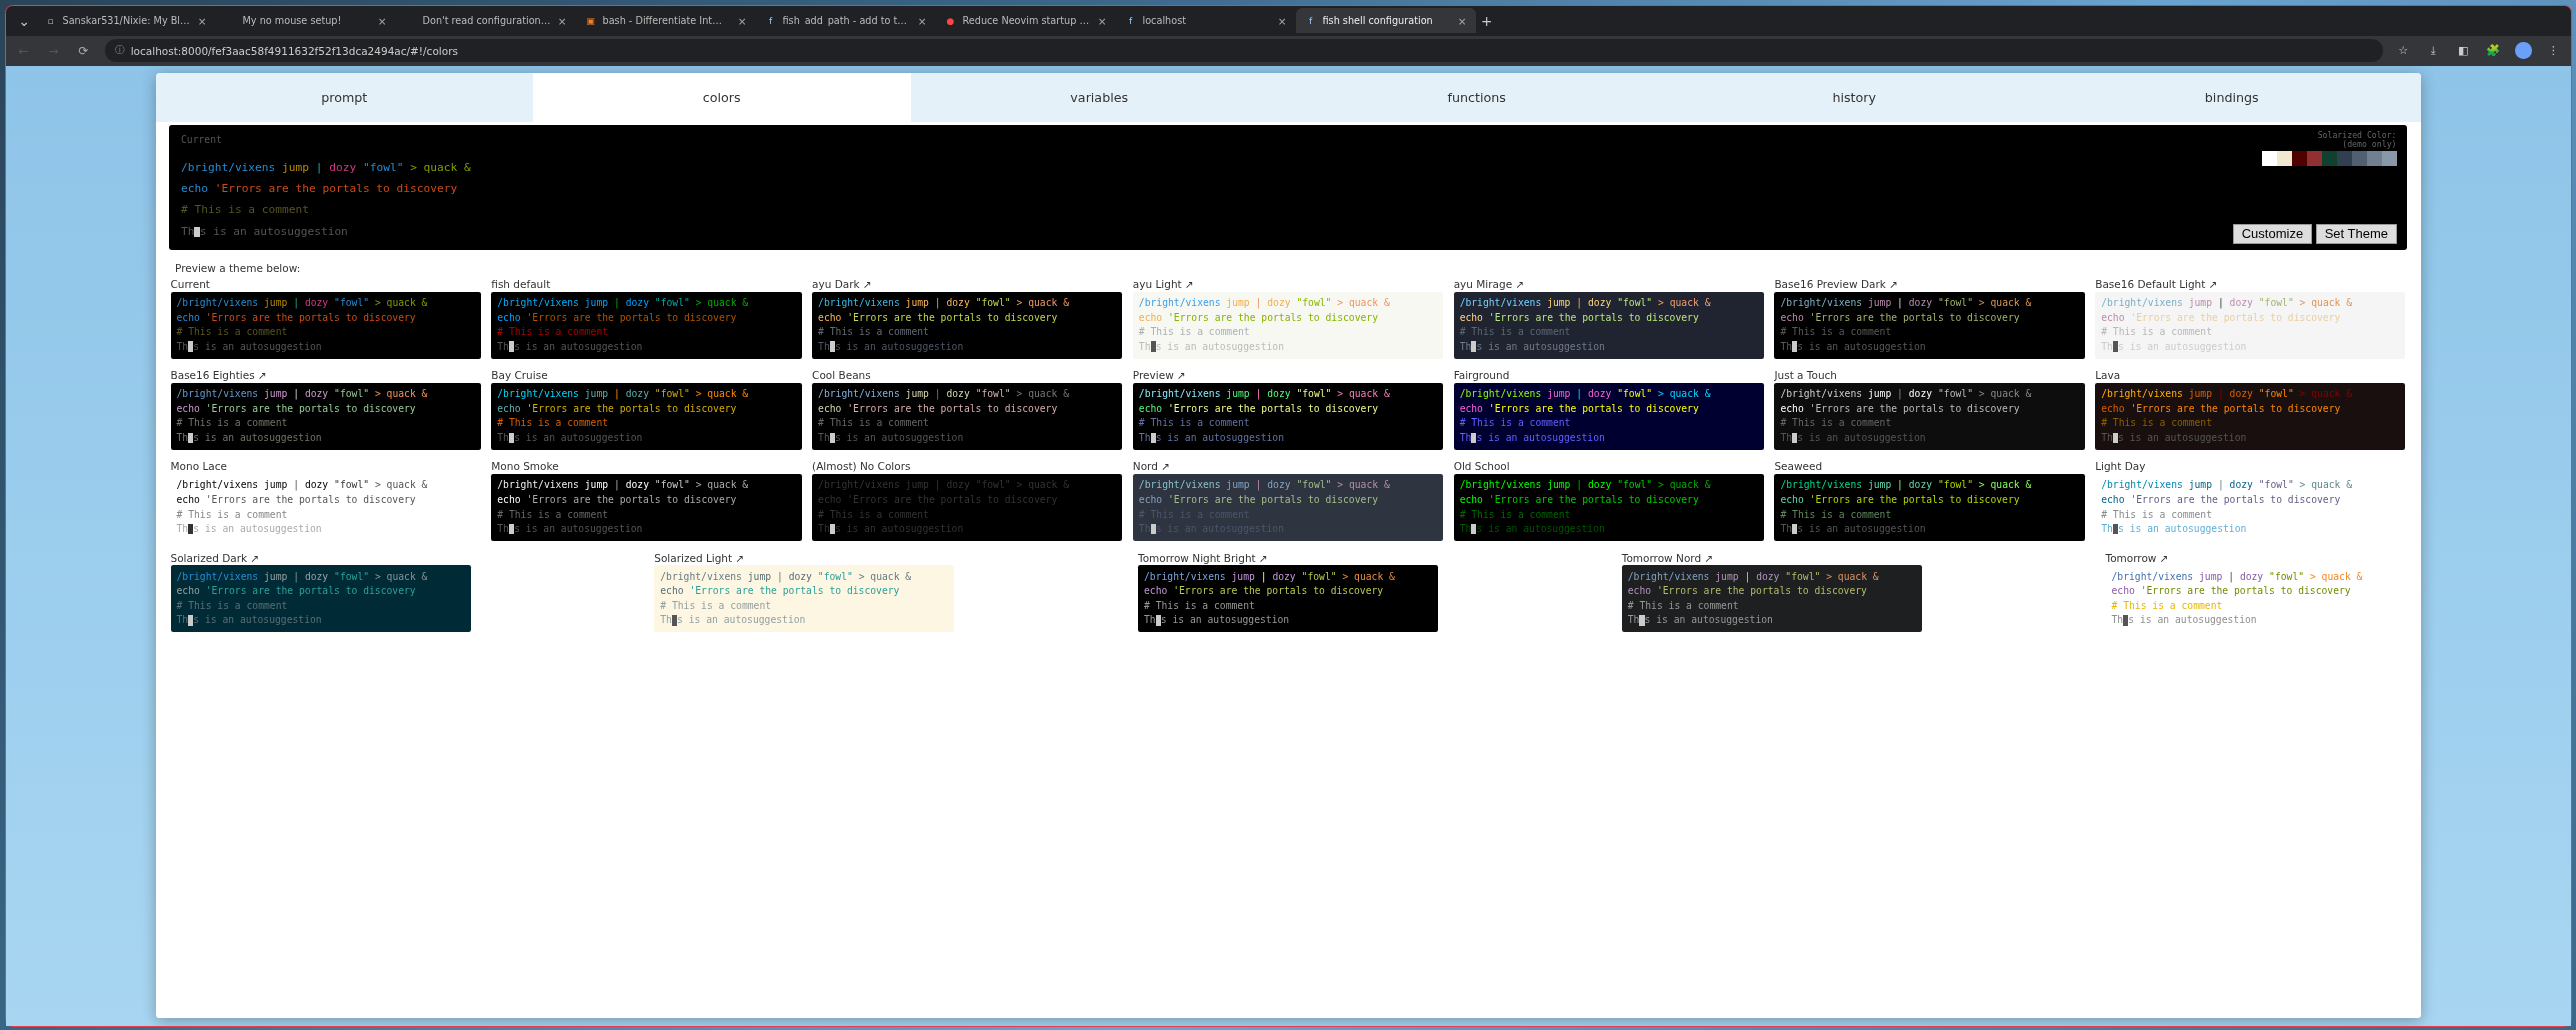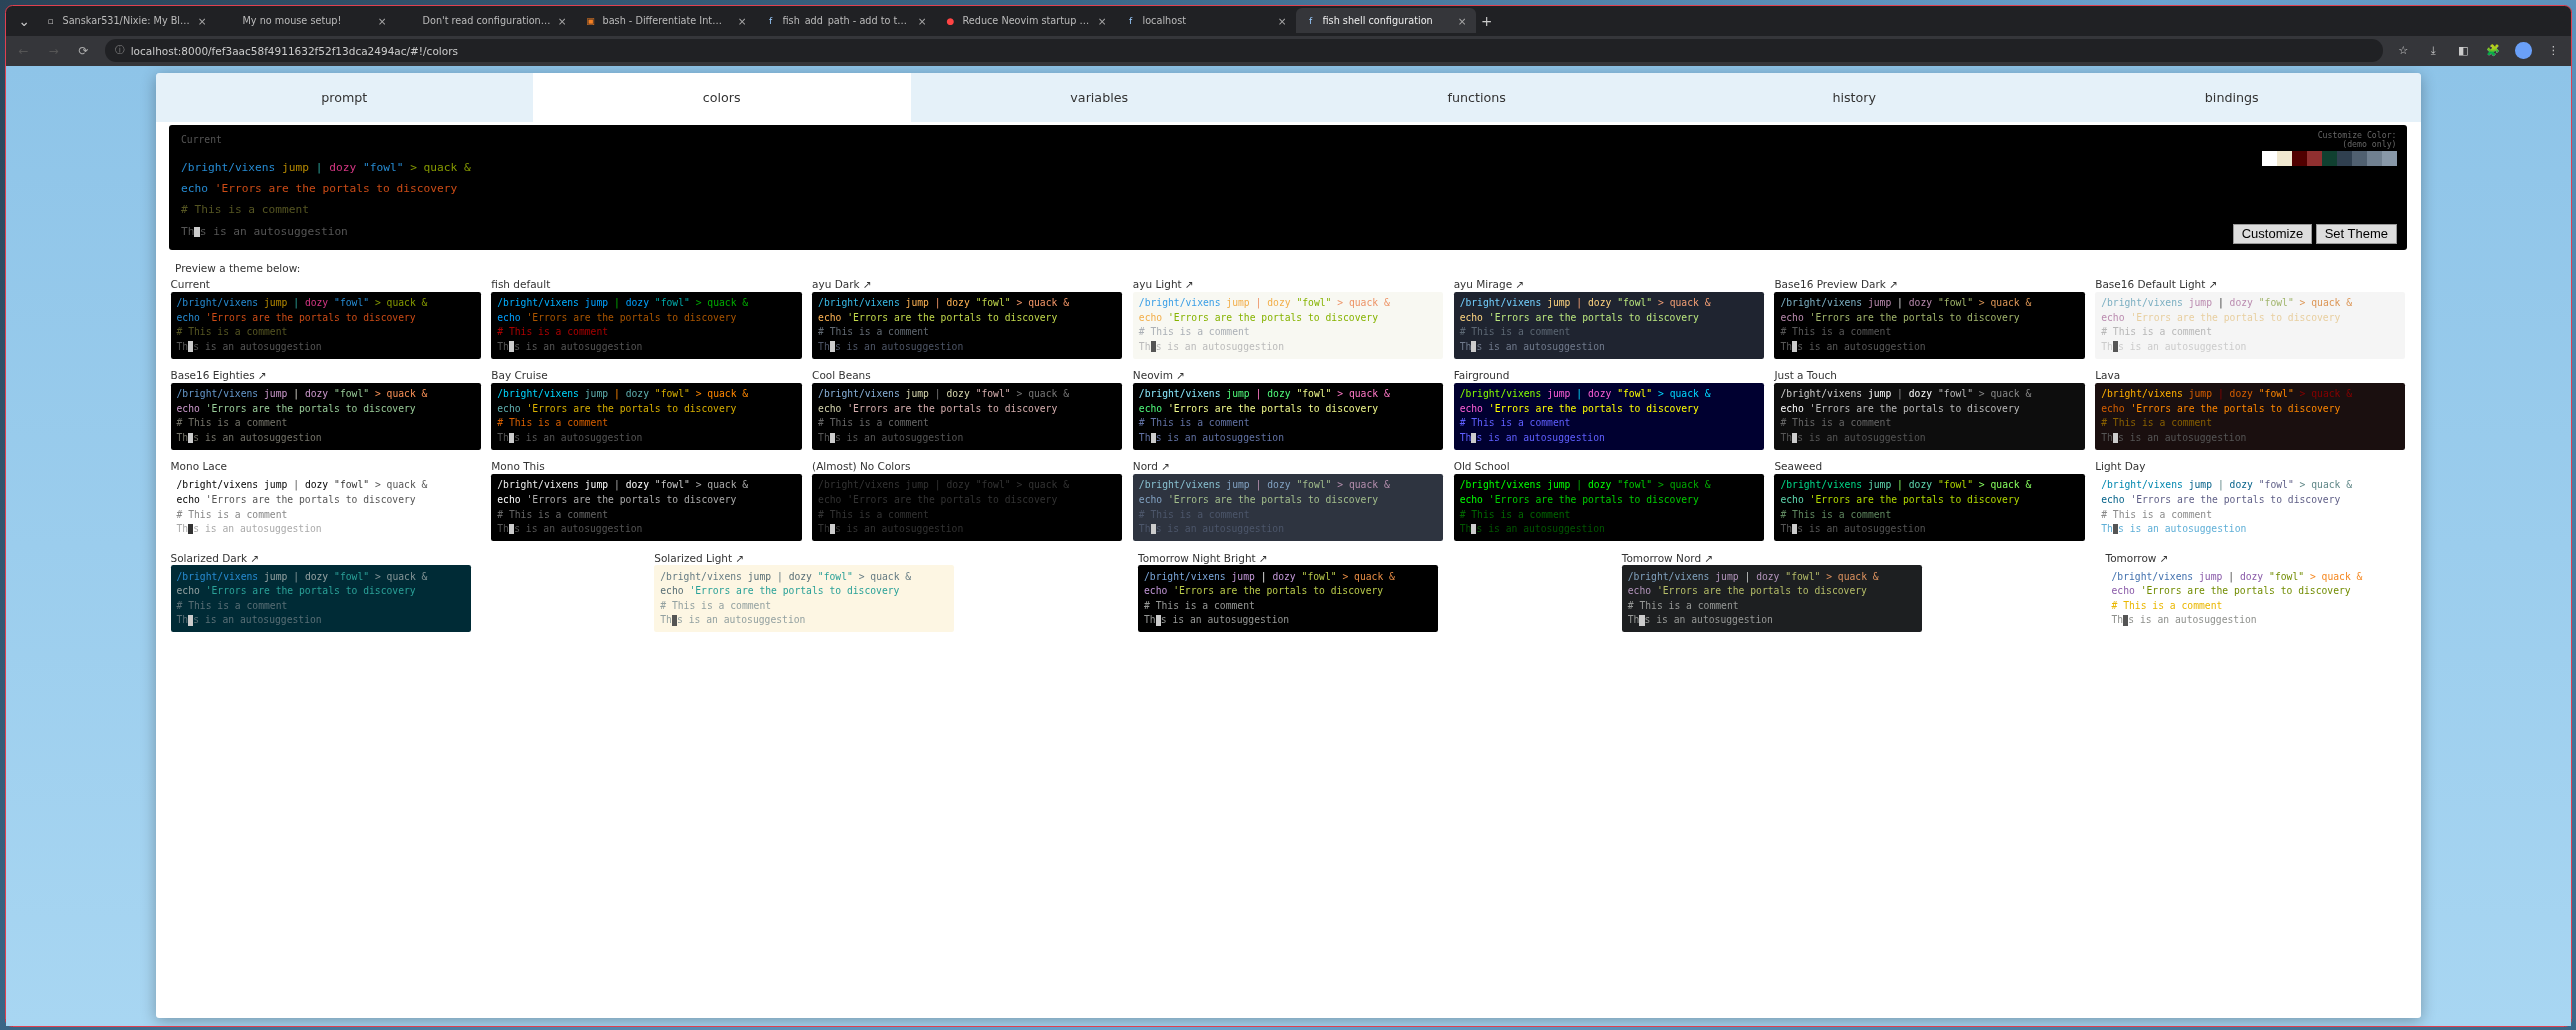--- a/index.html
+++ b/index.html
@@ -145,21 +145,21 @@
         <div class="page-tab active">colors</div>
         <div class="page-tab">variables</div>
         <div class="page-tab">functions</div>
         <div class="page-tab">history</div>
         <div class="page-tab">bindings</div>
       </div>
 
       <div class="current-preview">
         <div class="label">Current</div>
         <div class="bg-pick">
-          <div class="t">Customize Color:</div>
+          <div class="t">Solarized Color:</div>
           <div class="t">(demo only)</div>
           <div class="palette">
             <div class="sw" style="background:#000"></div>
             <div class="sw" style="background:#fff"></div>
             <div class="sw" style="background:#f0e8d0"></div>
             <div class="sw" style="background:#500000"></div>
             <div class="sw" style="background:#903030"></div>
             <div class="sw" style="background:#104030"></div>
             <div class="sw" style="background:#304050"></div>
             <div class="sw" style="background:#506070"></div>
@@ -229,21 +229,21 @@
             </div>
           <div class="theme">
               <div class="theme-name">Bay Cruise</div>
               <div class="swatch bg-black"><span style="color:#00d7ff">/bright/vixens</span> <span style="color:#5fafaf">jump</span> <span style="color:#ff8700">|</span> <span style="color:#5fafaf">dozy</span> <span style="color:#d7af00">"fowl"</span> <span style="color:#ff8700">&gt; quack &amp;</span><br><span style="color:#5fafaf">echo</span> <span style="color:#d7af00">'Errors are the portals to discovery</span><br><span style="color:#d75f00"># This is a comment</span><br><span style="color:#555"><span>Th</span><span class="cursor"></span><span>s is an autosuggestion</span></span></div>
             </div>
           <div class="theme">
               <div class="theme-name">Cool Beans</div>
               <div class="swatch bg-black"><span style="color:#87afd7">/bright/vixens</span> <span style="color:#d7d7af">jump</span> <span style="color:#777">|</span> <span style="color:#d7d7af">dozy</span> <span style="color:#d7afaf">"fowl"</span> <span style="color:#777">&gt; quack &amp;</span><br><span style="color:#d7d7af">echo</span> <span style="color:#d7afaf">'Errors are the portals to discovery</span><br><span style="color:#666"># This is a comment</span><br><span style="color:#555"><span>Th</span><span class="cursor"></span><span>s is an autosuggestion</span></span></div>
             </div>
           <div class="theme">
-              <div class="theme-name">Neovim ↗</div>
+              <div class="theme-name">Preview ↗</div>
               <div class="swatch bg-black"><span style="color:#8be9fd">/bright/vixens</span> <span style="color:#50fa7b">jump</span> <span style="color:#ff79c6">|</span> <span style="color:#50fa7b">dozy</span> <span style="color:#f1fa8c">"fowl"</span> <span style="color:#ff79c6">&gt; quack &amp;</span><br><span style="color:#50fa7b">echo</span> <span style="color:#f1fa8c">'Errors are the portals to discovery</span><br><span style="color:#6272a4"># This is a comment</span><br><span style="color:#6272a4"><span>Th</span><span class="cursor"></span><span>s is an autosuggestion</span></span></div>
             </div>
           <div class="theme">
               <div class="theme-name">Fairground</div>
               <div class="swatch bg-fair"><span style="color:#87ff00">/bright/vixens</span> <span style="color:#ff5fd7">jump</span> <span style="color:#00d7ff">|</span> <span style="color:#ff5fd7">dozy</span> <span style="color:#ffff00">"fowl"</span> <span style="color:#00d7ff">&gt; quack &amp;</span><br><span style="color:#ff5fd7">echo</span> <span style="color:#ffff00">'Errors are the portals to discovery</span><br><span style="color:#5f5fff"># This is a comment</span><br><span style="color:#5f5fff"><span>Th</span><span class="cursor"></span><span>s is an autosuggestion</span></span></div>
             </div>
           <div class="theme">
               <div class="theme-name">Just a Touch</div>
               <div class="swatch bg-justa"><span style="color:#ccc">/bright/vixens</span> <span style="color:#fff">jump</span> <span style="color:#888">|</span> <span style="color:#fff">dozy</span> <span style="color:#bbb">"fowl"</span> <span style="color:#888">&gt; quack &amp;</span><br><span style="color:#fff">echo</span> <span style="color:#bbb">'Errors are the portals to discovery</span><br><span style="color:#666"># This is a comment</span><br><span style="color:#555"><span>Th</span><span class="cursor"></span><span>s is an autosuggestion</span></span></div>
             </div>
@@ -252,21 +252,21 @@
               <div class="swatch bg-lava"><span style="color:#ffaf00">/bright/vixens</span> <span style="color:#d75f00">jump</span> <span style="color:#870000">|</span> <span style="color:#d75f00">dozy</span> <span style="color:#ff8700">"fowl"</span> <span style="color:#870000">&gt; quack &amp;</span><br><span style="color:#d75f00">echo</span> <span style="color:#ff8700">'Errors are the portals to discovery</span><br><span style="color:#875f00"># This is a comment</span><br><span style="color:#555"><span>Th</span><span class="cursor"></span><span>s is an autosuggestion</span></span></div>
             </div>
         </div>
 
         <div class="row">
           <div class="theme">
               <div class="theme-name">Mono Lace</div>
               <div class="swatch bg-white"><span style="color:#000">/bright/vixens</span> <span style="color:#000">jump</span> <span style="color:#555">|</span> <span style="color:#000">dozy</span> <span style="color:#333">"fowl"</span> <span style="color:#555">&gt; quack &amp;</span><br><span style="color:#000">echo</span> <span style="color:#555">'Errors are the portals to discovery</span><br><span style="color:#888"># This is a comment</span><br><span style="color:#aaa"><span>Th</span><span class="cursor" style="background:#333"></span><span>s is an autosuggestion</span></span></div>
             </div>
           <div class="theme">
-              <div class="theme-name">Mono This</div>
+              <div class="theme-name">Mono Smoke</div>
               <div class="swatch bg-black"><span style="color:#eee">/bright/vixens</span> <span style="color:#fff">jump</span> <span style="color:#aaa">|</span> <span style="color:#fff">dozy</span> <span style="color:#ccc">"fowl"</span> <span style="color:#aaa">&gt; quack &amp;</span><br><span style="color:#fff">echo</span> <span style="color:#aaa">'Errors are the portals to discovery</span><br><span style="color:#666"># This is a comment</span><br><span style="color:#555"><span>Th</span><span class="cursor"></span><span>s is an autosuggestion</span></span></div>
             </div>
           <div class="theme">
               <div class="theme-name">(Almost) No Colors</div>
               <div class="swatch bg-black"><span style="color:#333">/bright/vixens</span> <span style="color:#333">jump</span> <span style="color:#333">|</span> <span style="color:#333">dozy</span> <span style="color:#333">"fowl"</span> <span style="color:#333">&gt; quack &amp;</span><br><span style="color:#333">echo</span> <span style="color:#333">'Errors are the portals to discovery</span><br><span style="color:#333"># This is a comment</span><br><span style="color:#333"><span>Th</span><span class="cursor"></span><span>s is an autosuggestion</span></span></div>
             </div>
           <div class="theme">
               <div class="theme-name">Nord ↗</div>
               <div class="swatch bg-nord"><span style="color:#88c0d0">/bright/vixens</span> <span style="color:#81a1c1">jump</span> <span style="color:#b48ead">|</span> <span style="color:#81a1c1">dozy</span> <span style="color:#a3be8c">"fowl"</span> <span style="color:#b48ead">&gt; quack &amp;</span><br><span style="color:#81a1c1">echo</span> <span style="color:#a3be8c">'Errors are the portals to discovery</span><br><span style="color:#4c566a"># This is a comment</span><br><span style="color:#4c566a"><span>Th</span><span class="cursor"></span><span>s is an autosuggestion</span></span></div>
             </div>

